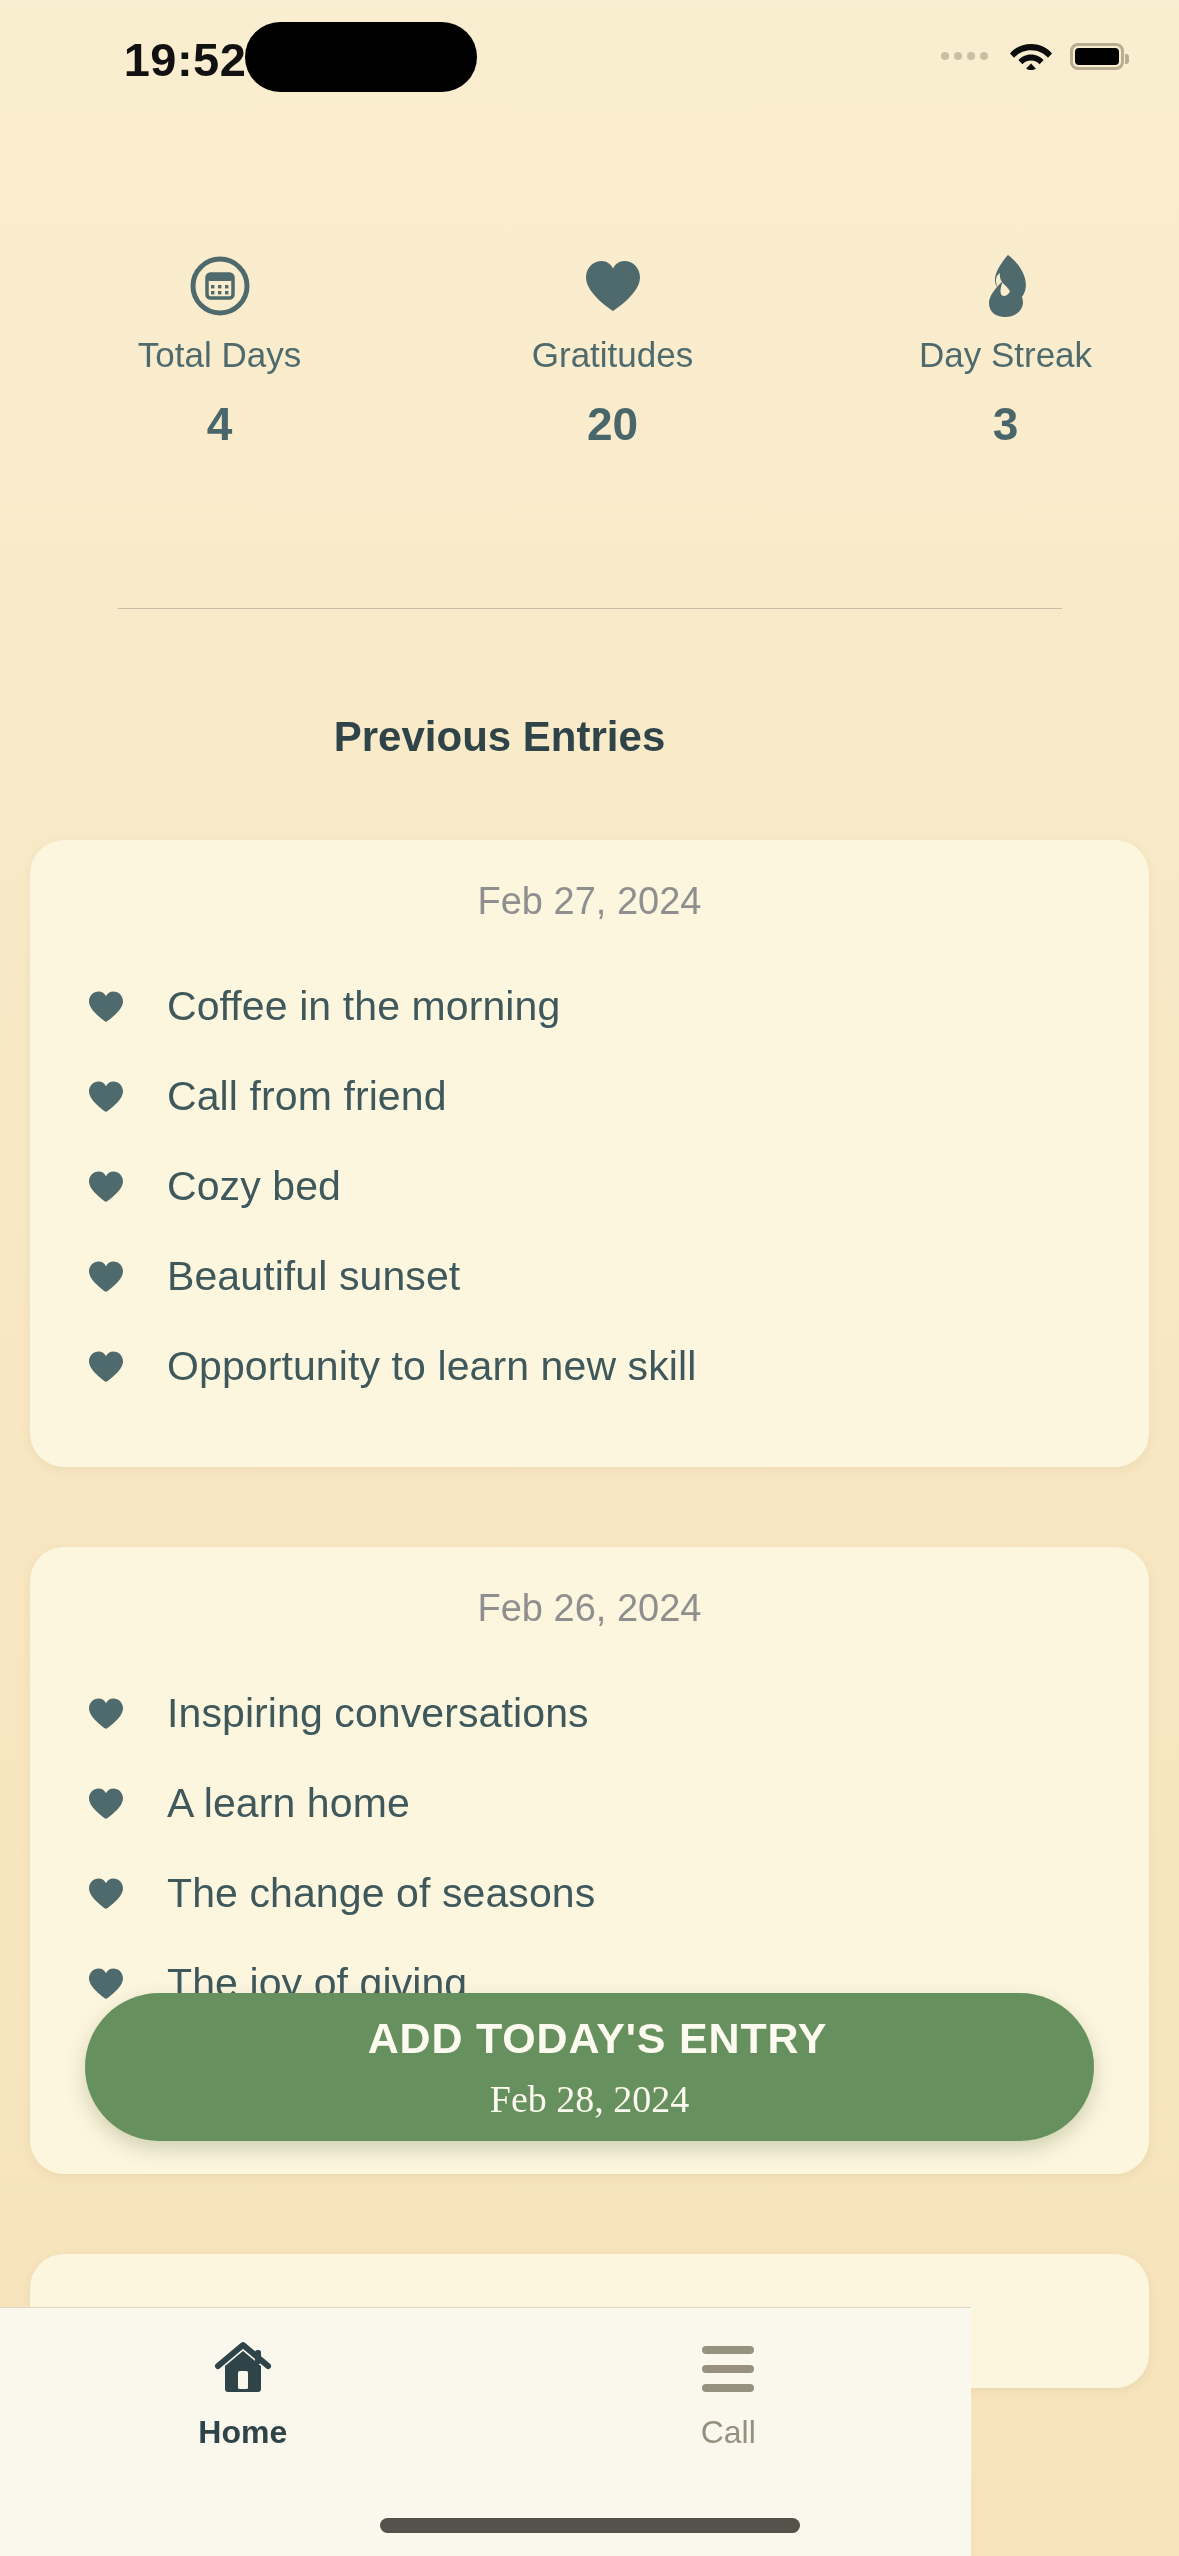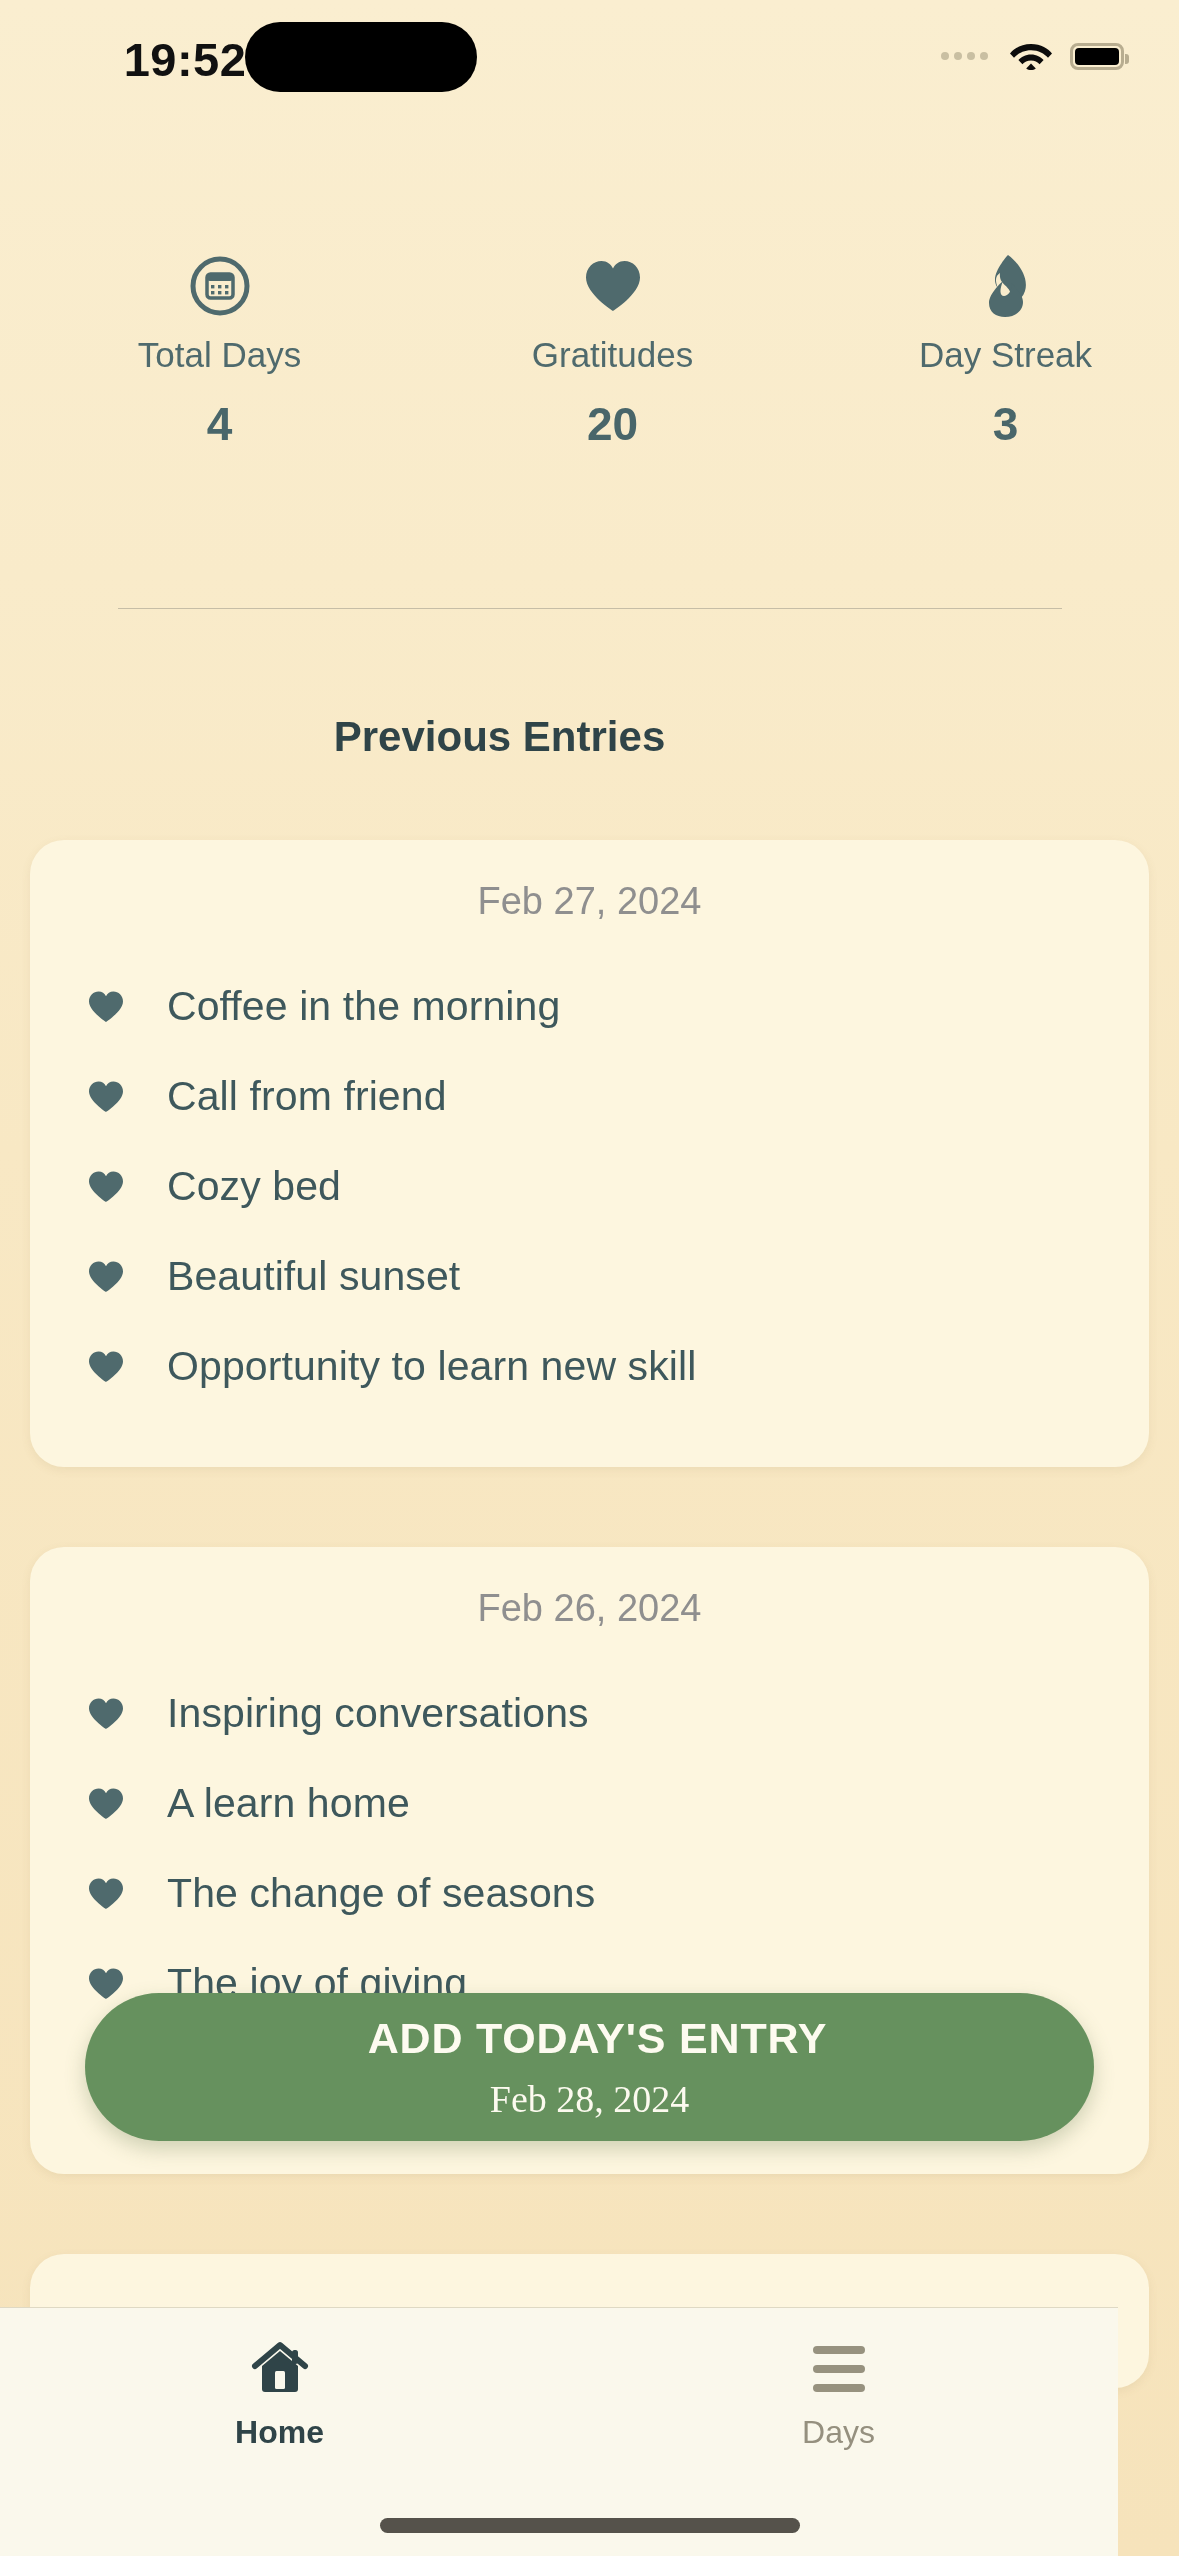--- a/index.html
+++ b/index.html
@@ -223,21 +223,21 @@
     color: #FCFAEF;
     font-weight: 400;
     font-family: Liberation Serif, serif;
   }
 
   
   .bottom-nav {
     position: absolute;
     left: 0;
     bottom: 0;
-    width: 1118px;
+    width: 971px;
     height: 248px;
     background: #FAF8EC;
     border-top: 1px solid #dfd9c4;
     z-index: 30;
     display: flex;
   }
   .nav-item {
     flex: 1;
     display: flex;
     flex-direction: column;
@@ -468,19 +468,19 @@
       <div class="nav-label">Home</div>
     </div>
     <div class="nav-item inactive">
       <div class="nav-icon hamburger">
         <div>
             <i></i>
             <i></i>
             <i></i>
           </div>
       </div>
-      <div class="nav-label">Days</div>
+      <div class="nav-label">Call</div>
     </div>
   </div>
 
   <div class="home-indicator"></div>
 
 </div>
 
 </body></html>

